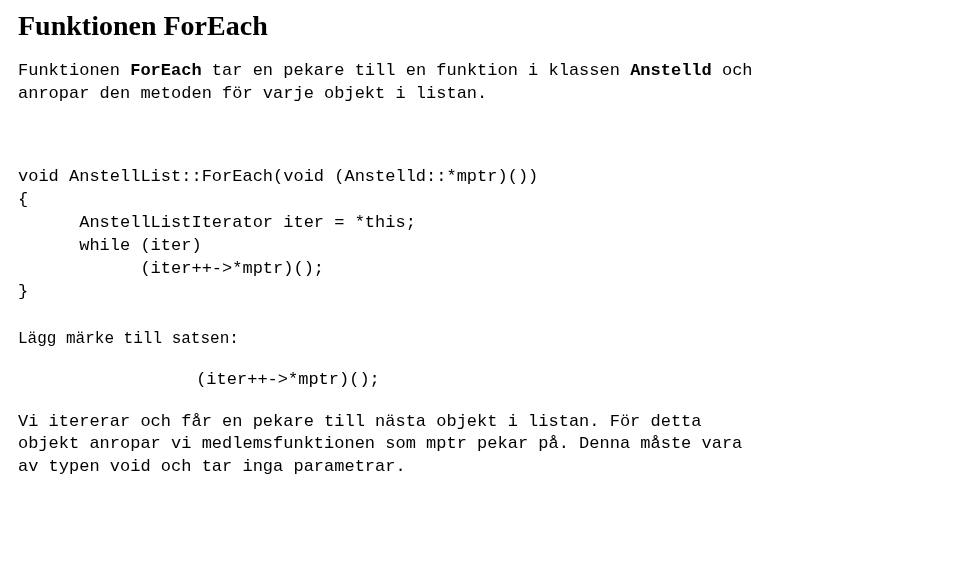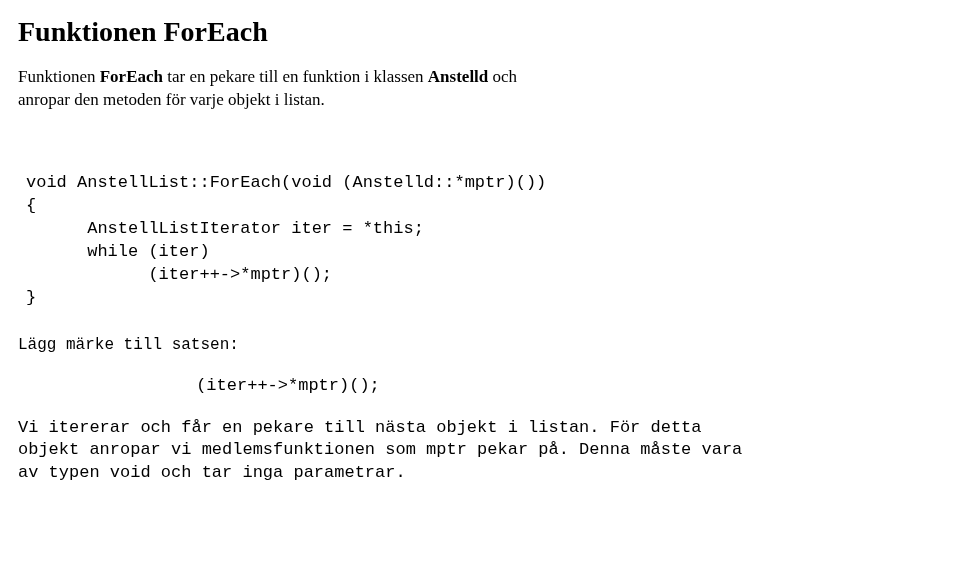--- a/index.html
+++ b/index.html
@@ -5,43 +5,43 @@
   html, body {
     margin: 0;
     padding: 0;
     width: 960px;
     height: 565px;
     background: #ffffff;
     font-family: "Times New Roman", Times, serif;
     color: #000000;
   }
   .page {
-    padding: 16px 18px 10px 18px;
+    padding: 10px 18px 10px 18px;
     box-sizing: border-box;
   }
   h1 {
     font-size: 28px;
     font-weight: bold;
     margin: 0 0 18px 0;
   }
   p.intro {
-    font-family: Liberation Serif, serif;
+    font-family: Liberation Mono, monospace;
     font-size: 17px;
     line-height: 1.35;
     margin: 0 0 60px 0;
     white-space: pre-wrap;
   }
   p.intro .bold {
     font-weight: bold;
   }
   pre.code {
     font-family: "Courier New", Courier, monospace;
     font-size: 17px;
     line-height: 1.35;
-    margin: 0 0 26px 8px;
+    margin: 0 0 26px 0;
     white-space: pre;
   }
   p.label {
     font-family: "Courier New", Courier, monospace;
     font-size: 16px;
     margin: 0 0 22px 0;
   }
   p.expr {
     font-family: "Courier New", Courier, monospace;
     font-size: 17px;

